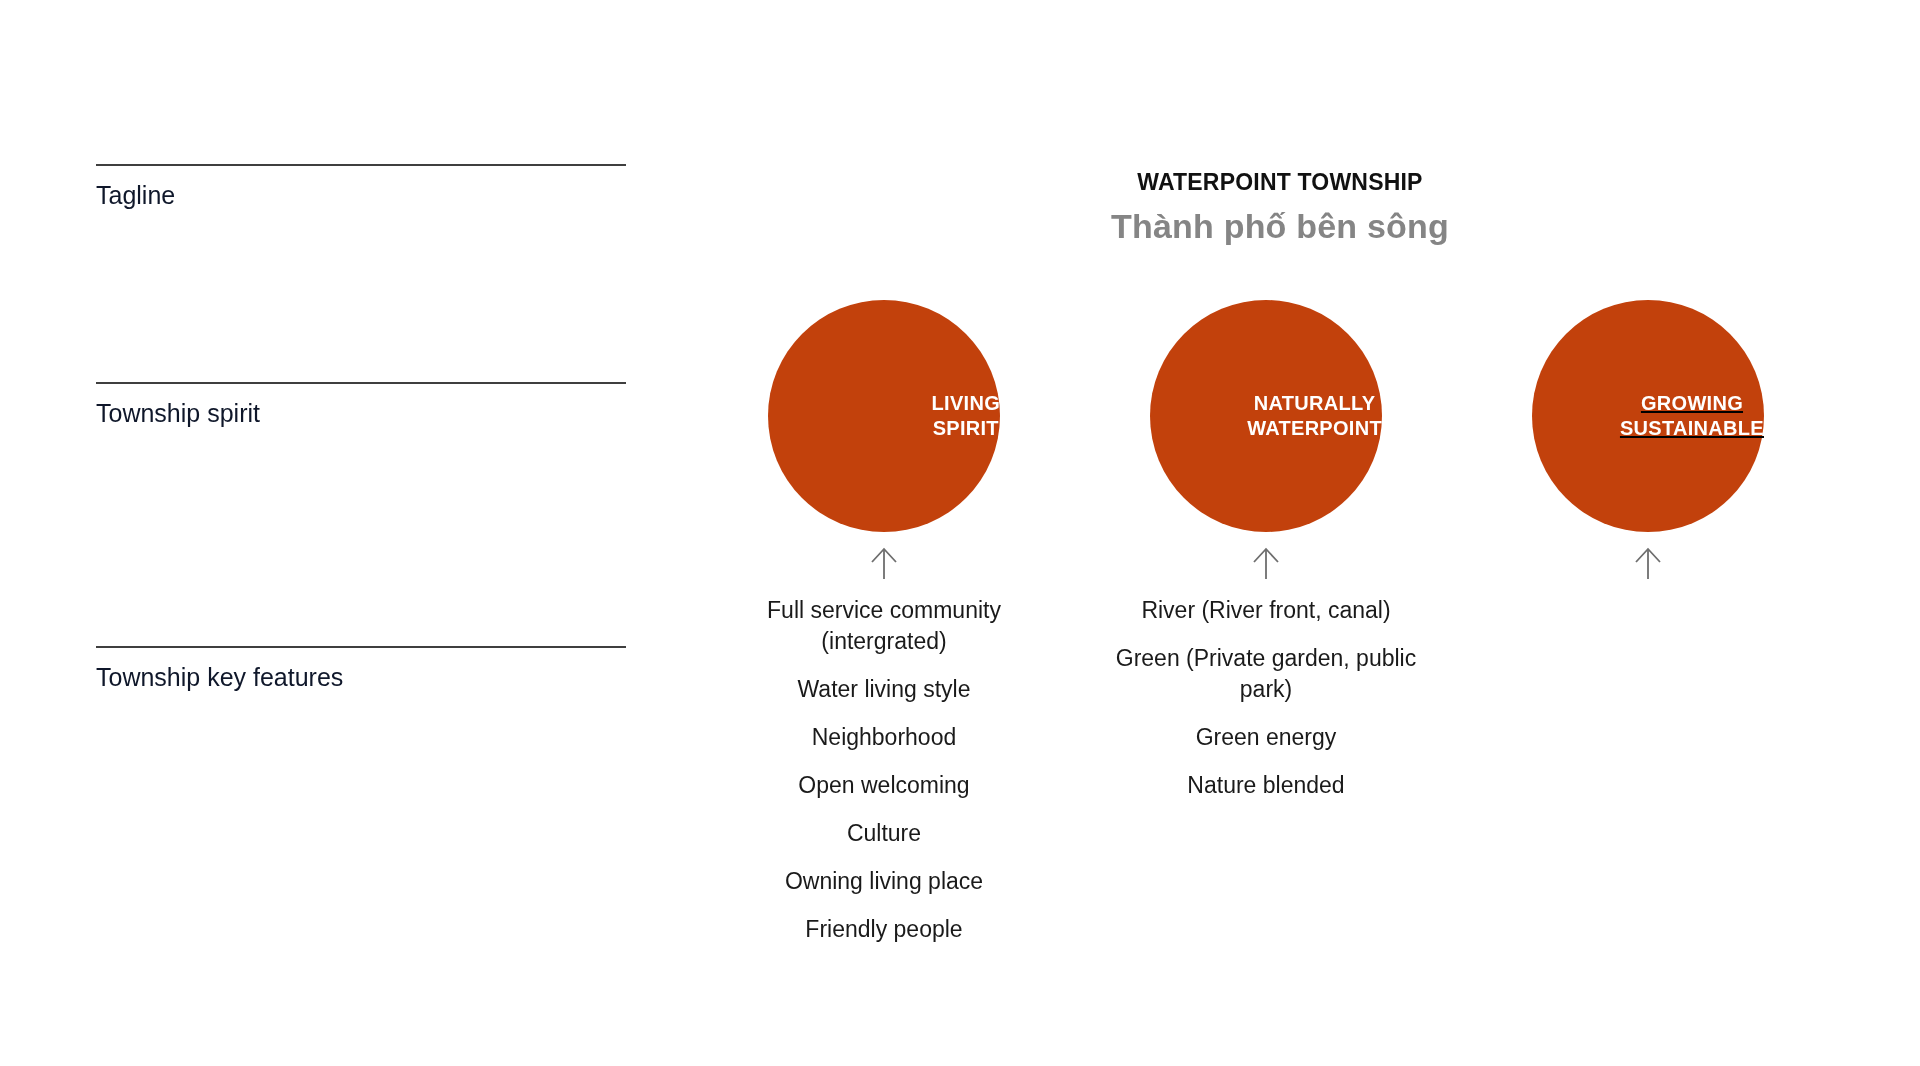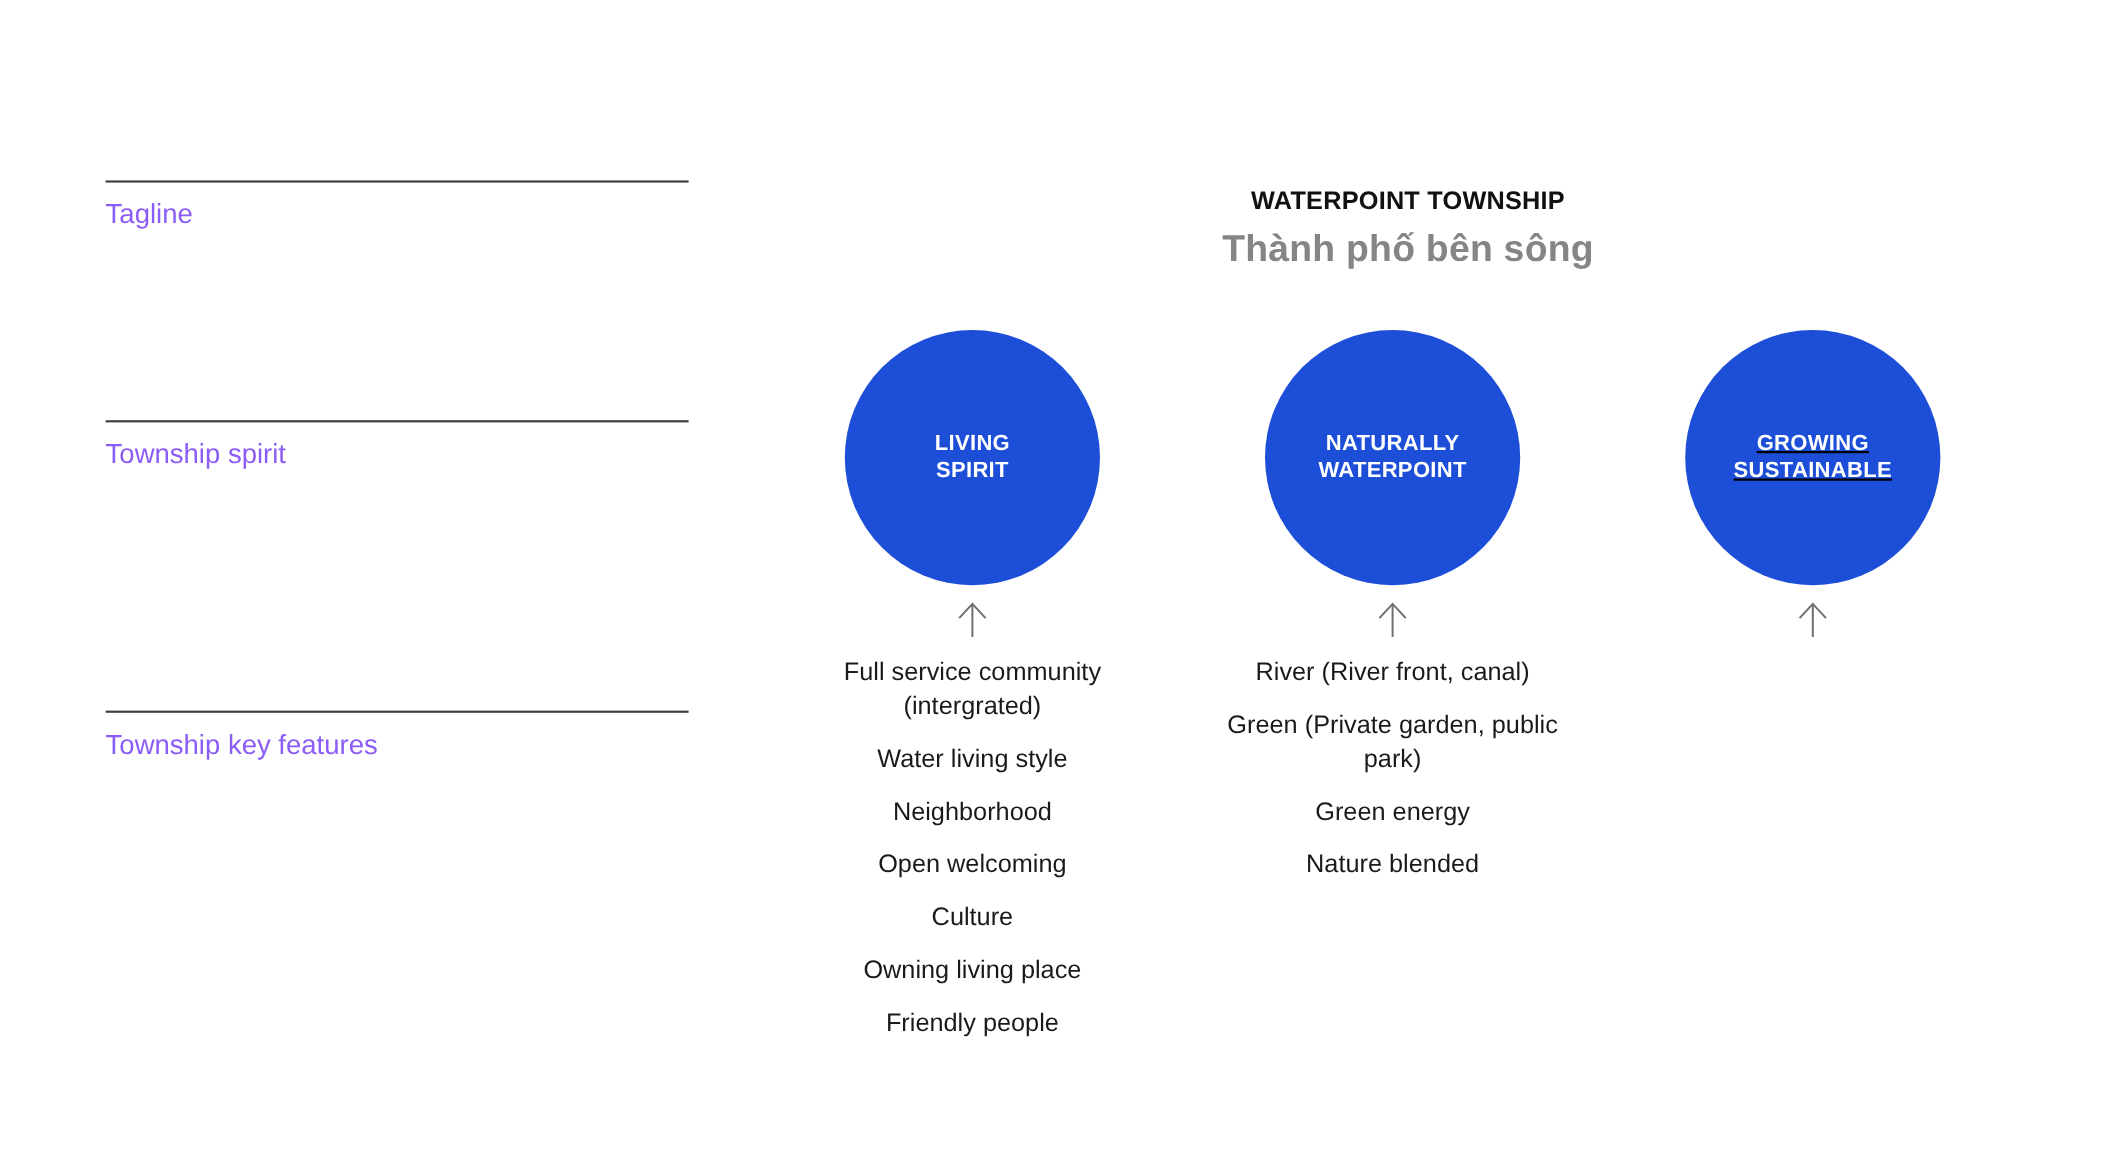--- a/index.html
+++ b/index.html
@@ -31,21 +31,21 @@
   }
   .side-rule {
     width: 530px;
     height: 0;
     border-top: 2px solid #3f3f3f;
   }
   .side-label {
     margin-top: 14px;
     font-size: 25px;
     line-height: 30px;
-    color: #8b5cf6;
+    color: #0f172a;
     font-weight: 400;
     white-space: nowrap;
   }
   #side-sec-0 { top: 164px; }
   #side-sec-1 { top: 382px; }
   #side-sec-2 { top: 646px; }
 
   
   #main {
     position: absolute;
@@ -87,24 +87,24 @@
   }
   #pillar-0 { left: 74px; }
   #pillar-1 { left: 456px; }
   #pillar-2 { left: 838px; text-decoration: underline; }
 
   .pillar-circle {
     width: 232px;
     height: 232px;
     margin: 0 auto;
     border-radius: 50%;
-    background: #1d4ed8;
+    background: #c2410c;
     display: flex;
     align-items: center;
-    justify-content: center;
+    justify-content: flex-end;
   }
   .pillar-circle-label {
     color: #ffffff;
     font-size: 20px;
     font-weight: bold;
     line-height: 25px;
     letter-spacing: 0.3px;
     text-align: center;
     white-space: pre-line;
   }

